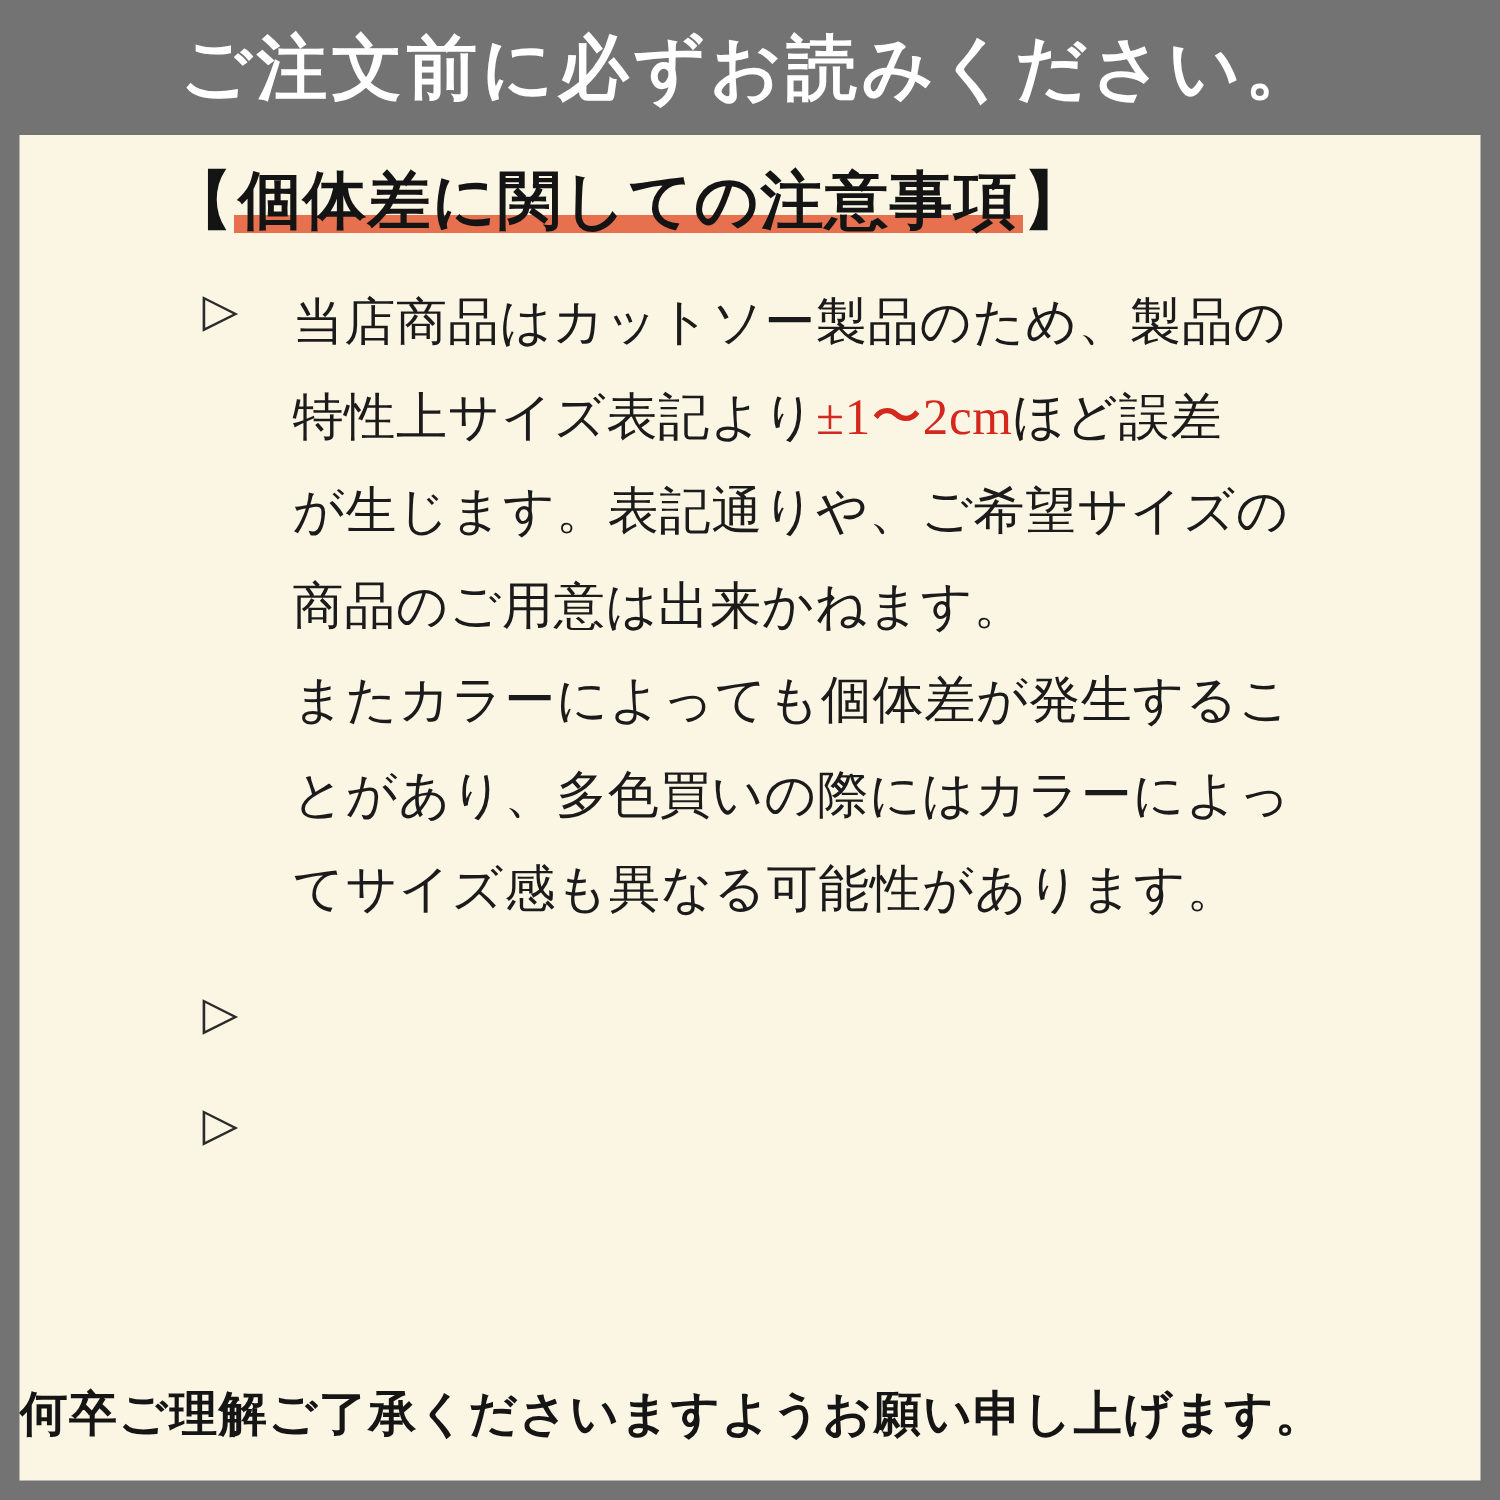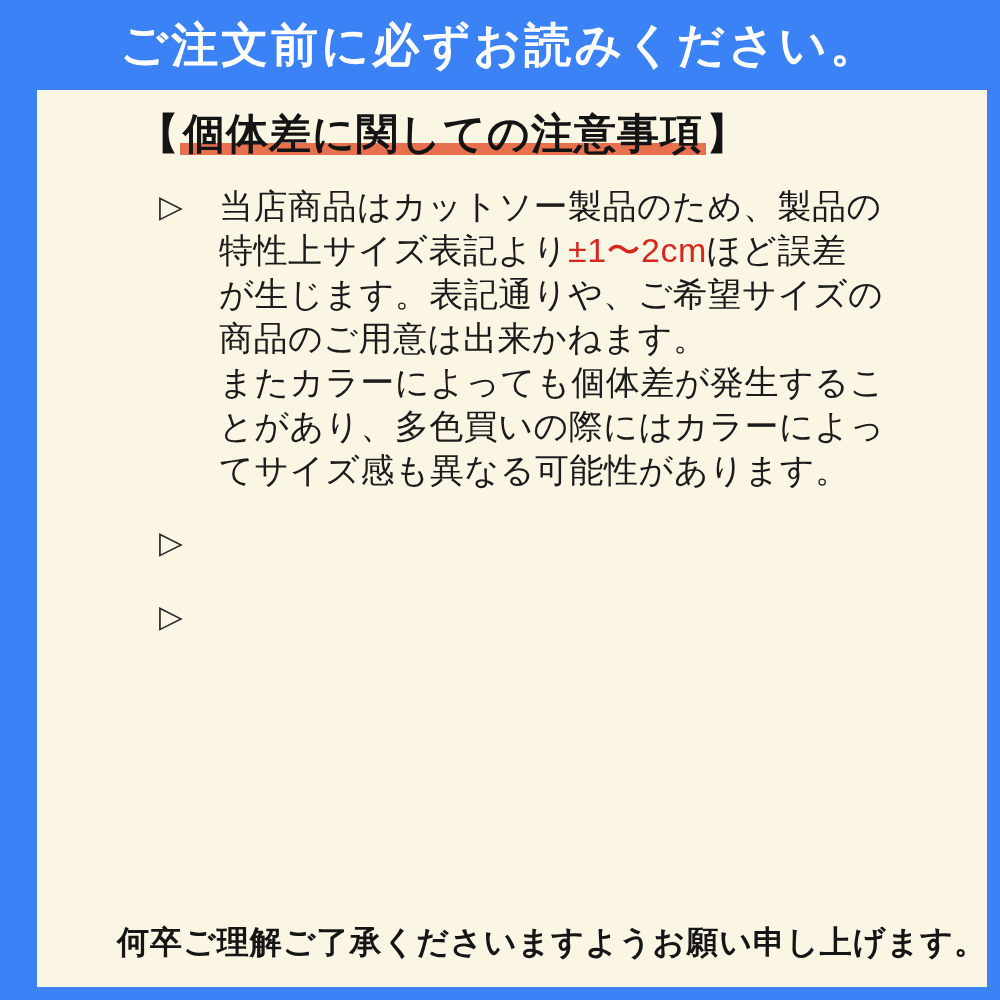--- a/index.html
+++ b/index.html
@@ -1,55 +1,55 @@
 <!DOCTYPE html>
 <html lang="ja"><head>
 <meta charset="utf-8">
 <style>
   html,body{margin:0;padding:0;}
   .canvas{
     position:relative;width:1000px;height:1000px;
-    background:#3b82f6;overflow:hidden;
+    background:#737373;overflow:hidden;
     font-family:"Liberation Sans","DejaVu Sans",sans-serif;
     color:#1B1B1B;
   }
   .banner{
     position:absolute;top:0;left:0;width:1000px;height:90px;
     display:flex;align-items:center;justify-content:center;
   }
   .banner-text{
     color:#FFFFFF;font-size:47px;font-weight:700;letter-spacing:3px;white-space:nowrap;
   }
   .content{
     position:absolute;left:13px;right:13px;top:90px;bottom:13px;
-    background:#FBF5E4;box-sizing:border-box;overflow:hidden;margin-left:24px;
+    background:#FBF5E4;box-sizing:border-box;overflow:hidden;
   }
   .heading{
     margin:20px 0 0 100px;font-size:42px;font-weight:700;line-height:48px;
     letter-spacing:1px;white-space:nowrap;color:#141414;
   }
   .heading .marker{
     background:linear-gradient(to bottom, rgba(0,0,0,0) 71%, #E7704E 71%, #E7704E 96%, rgba(0,0,0,0) 96%);
     padding:0 3px;
   }
   .bullet{display:flex;align-items:flex-start;margin-left:122px;}
   .bullet.b1{margin-top:26px;}
   .bullet.b2{margin-top:28px;}
   .bullet.b3{margin-top:30px;}
   .tri{
     flex:none;width:36px;margin-right:24px;font-size:31px;line-height:44px;
     color:#2a2a2a;transform:translateY(1px);
   }
   .btext{
-    margin:0;width:710px;font-size:34px;line-height:44px;letter-spacing:0.5px;
+    margin:0;width:710px;font-size:34px;line-height:63px;letter-spacing:0.5px;
     white-space:pre-line;color:#1B1B1B;
   }
-  .red{color:#D4271E;}
+  .red{color:#D4271E;font-family:Liberation Serif, serif;}
   .note{
-    position:absolute;left:0;right:0;bottom:22px;text-align:right;
+    position:absolute;left:0;right:0;bottom:22px;text-align:left;
     font-size:32px;font-weight:700;letter-spacing:1px;white-space:nowrap;color:#151515;
   }
 </style>
 </head>
 <body>
 
 <div class="canvas">
 
   <header class="banner">
     <div class="banner-text">ご注文前に必ずお読みください。</div>

